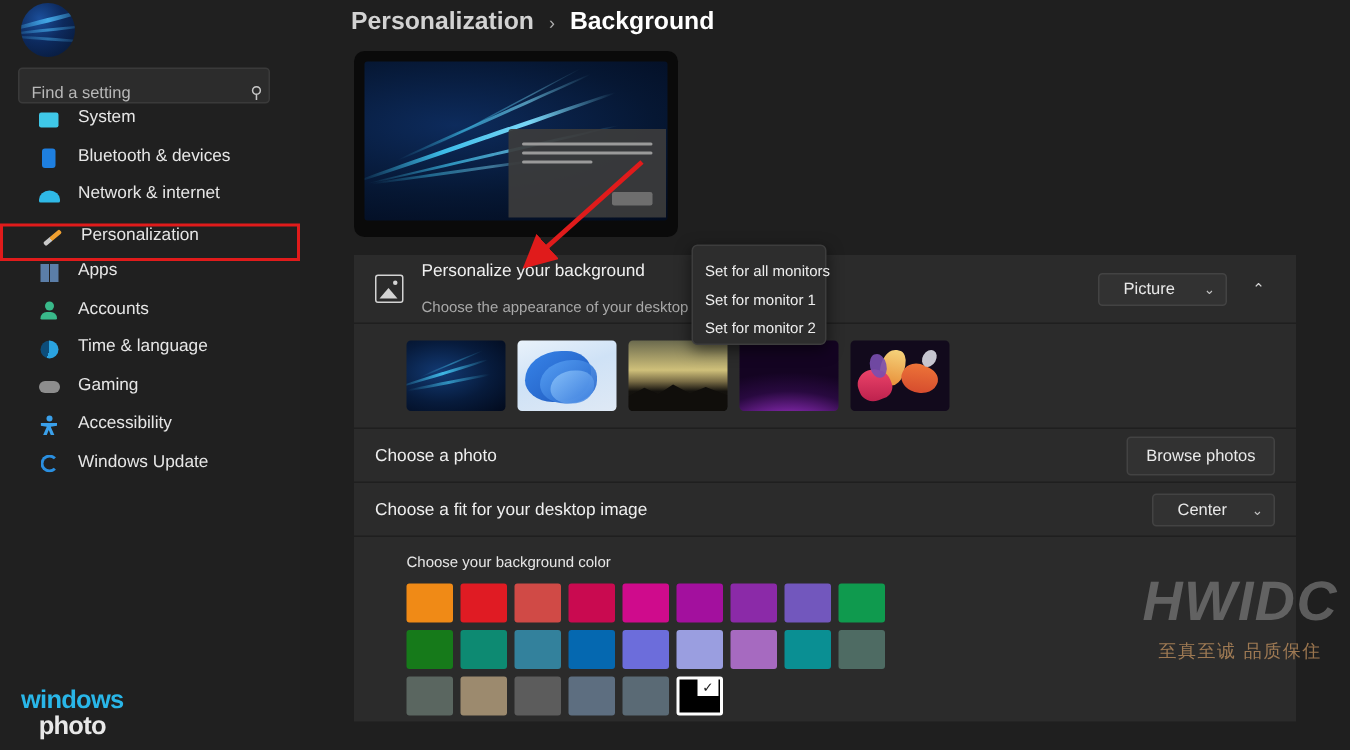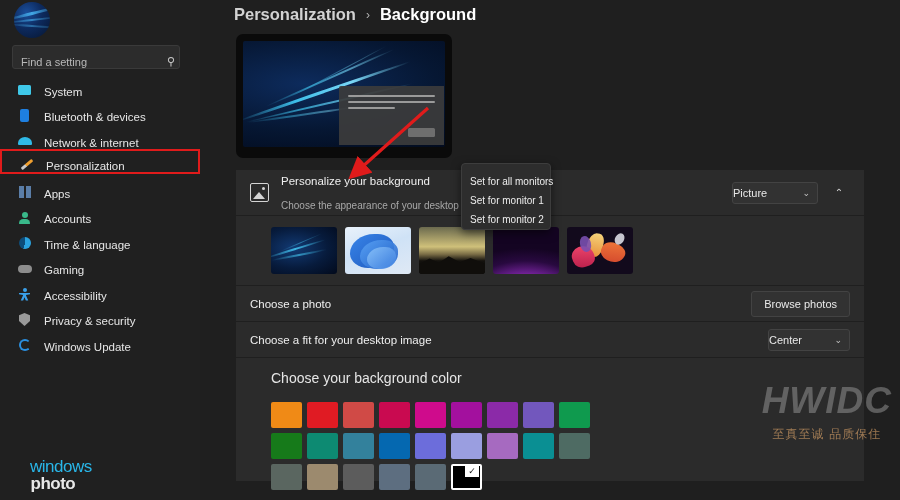--- a/index.html
+++ b/index.html
@@ -49,22 +49,22 @@
   #search-input::placeholder { color: #b9b9b9; }
   .search-glyph {
     width: 22px; text-align: center; font-size: 11px; color: #c6c6c6;
     transform: scaleX(-1);
   }
 
   #nav { position: absolute; left: 0; top: 72px; width: 200px; }
   .nav-item {
     position: relative;
     height: 25.5px;
-    display: flex; align-items: flex-end;
-    padding-left: 16px;
+    display: flex; align-items: flex-start;
+    padding-left: 24px;
   }
   .nav-item.selected-outline {
     border: 2px solid #e01b1b;
   }
   .nav-ico {
     width: 17px; height: 15px; margin-right: 11px;
     display: flex; align-items: center; justify-content: center;
     font-size: 11px; flex: 0 0 auto;
   }
   .nav-label { font-size: 11.5px; color: #e6e6e6; white-space: nowrap; }
@@ -179,21 +179,21 @@
     border-bottom: 7px solid #d4d4d4;
   }
   .pic-icon::after {
     content:''; position:absolute; right: 3px; top: 3px;
     width: 3px; height: 3px; border-radius: 50%; background: #d4d4d4;
   }
 
   .dropdown {
     background: #323232; border: 1px solid #434343; border-radius: 3px;
     height: 22px; display: flex; align-items: center; justify-content: space-between;
-    padding: 0 7px 0 0; font-size: 11px; color: #e8e8e8;
+    padding: 0 7px 0 16px; font-size: 11px; color: #e8e8e8;
   }
   .dd-w1 { width: 86px; }
   .dd-w2 { width: 82px; }
   .chev { font-size: 9px; color: #c4c4c4; }
 
   .collapse-btn {
     width: 22px; height: 22px; margin-left: 10px;
     display: flex; align-items: center; justify-content: center;
     font-size: 10px; color: #d8d8d8;
   }
@@ -217,21 +217,21 @@
   .t2 .b { position:absolute; border-radius: 60% 40% 55% 45%; }
   .t3 { background: linear-gradient(180deg,#6b6a4e 0%,#cfc07a 42%,#7a6d46 58%,#14120e 72%,#0a0908 100%); }
   .t3 .mtn { position:absolute; left:0; bottom:0; width:100%; height:46%;
              background:#100e0b;
              clip-path: polygon(0 55%,16% 28%,30% 48%,45% 18%,62% 46%,78% 26%,100% 52%,100% 100%,0 100%); }
   .t4 { background: radial-gradient(ellipse 120% 90% at 50% 135%, #ff5fa8 0%, #c33bc9 18%, #6a1f8e 42%, #28093f 70%, #140422 100%); }
   .t5 { background: #120a1c; }
 
   
   .row-colors { height: 124px; display: block; padding: 12px 0 0 35px; }
-  .colors-title { font-size: 14px; color: #e6e6e6; margin-bottom: 16px; }
+  .colors-title { font-size: 10px; color: #e6e6e6; margin-bottom: 8px; }
   .swatch-grid { display: flex; flex-direction: column; gap: 5px; }
   .swatch-row { display: flex; gap: 5px; }
   .sw { width: 31px; height: 26px; border-radius: 2px; flex: 0 0 auto; }
   .sw.selected {
     border: 2px solid #ffffff;
     position: relative;
   }
   .sw.selected .check {
     position: absolute; right: 1px; top: -1px;
     width: 14px; height: 12px;
@@ -259,21 +259,21 @@
 
   
   #arrow { position: absolute; left: 0; top: 0; width: 900px; height: 500px;
            pointer-events: none; z-index: 50; }
 
   
   #wr-logo {
     position: absolute; left: 14px; top: 458px;
     text-align: center; line-height: 1.0;
   }
-  #wr-top { font-size: 17px; color: #29b6e8; font-weight: normal; letter-spacing: -.5px; margin-left: 16px; }
+  #wr-top { font-size: 17px; color: #29b6e8; font-weight: bold; letter-spacing: -.5px; }
   #wr-bot { font-size: 17px; color: #e8e8e8; font-weight: bold; letter-spacing: -.5px; }
 
   #hwidc {
     position: absolute; right: 8px; top: 380px;
     text-align: center; opacity: .55;
   }
   #hw-main { font-size: 37px; font-weight: bold; color: #8f8f8f; letter-spacing: 1px; font-style: italic; }
   #hw-sub { font-size: 12px; color: #fdba74; margin-top: 4px; letter-spacing: 1px;
             font-family: "DejaVu Sans", sans-serif; }
 </style>
@@ -340,26 +340,20 @@
       <span class="nav-ico">
           <i class="ic-game"></i>
         </span>
       <span class="nav-label">Gaming</span>
     </div>
     <div class="nav-item">
       <span class="nav-ico">
           <i class="ic-access"></i>
         </span>
       <span class="nav-label">Accessibility</span>
-    </div>
-    <div class="nav-item">
-      <span class="nav-ico">
-          <i class="ic-shield"></i>
-        </span>
-      <span class="nav-label">Privacy &amp; security</span>
     </div>
     <div class="nav-item">
       <span class="nav-ico">
           <i class="ic-update"></i>
         </span>
       <span class="nav-label">Windows Update</span>
     </div>
   </div>
 </div>
 

